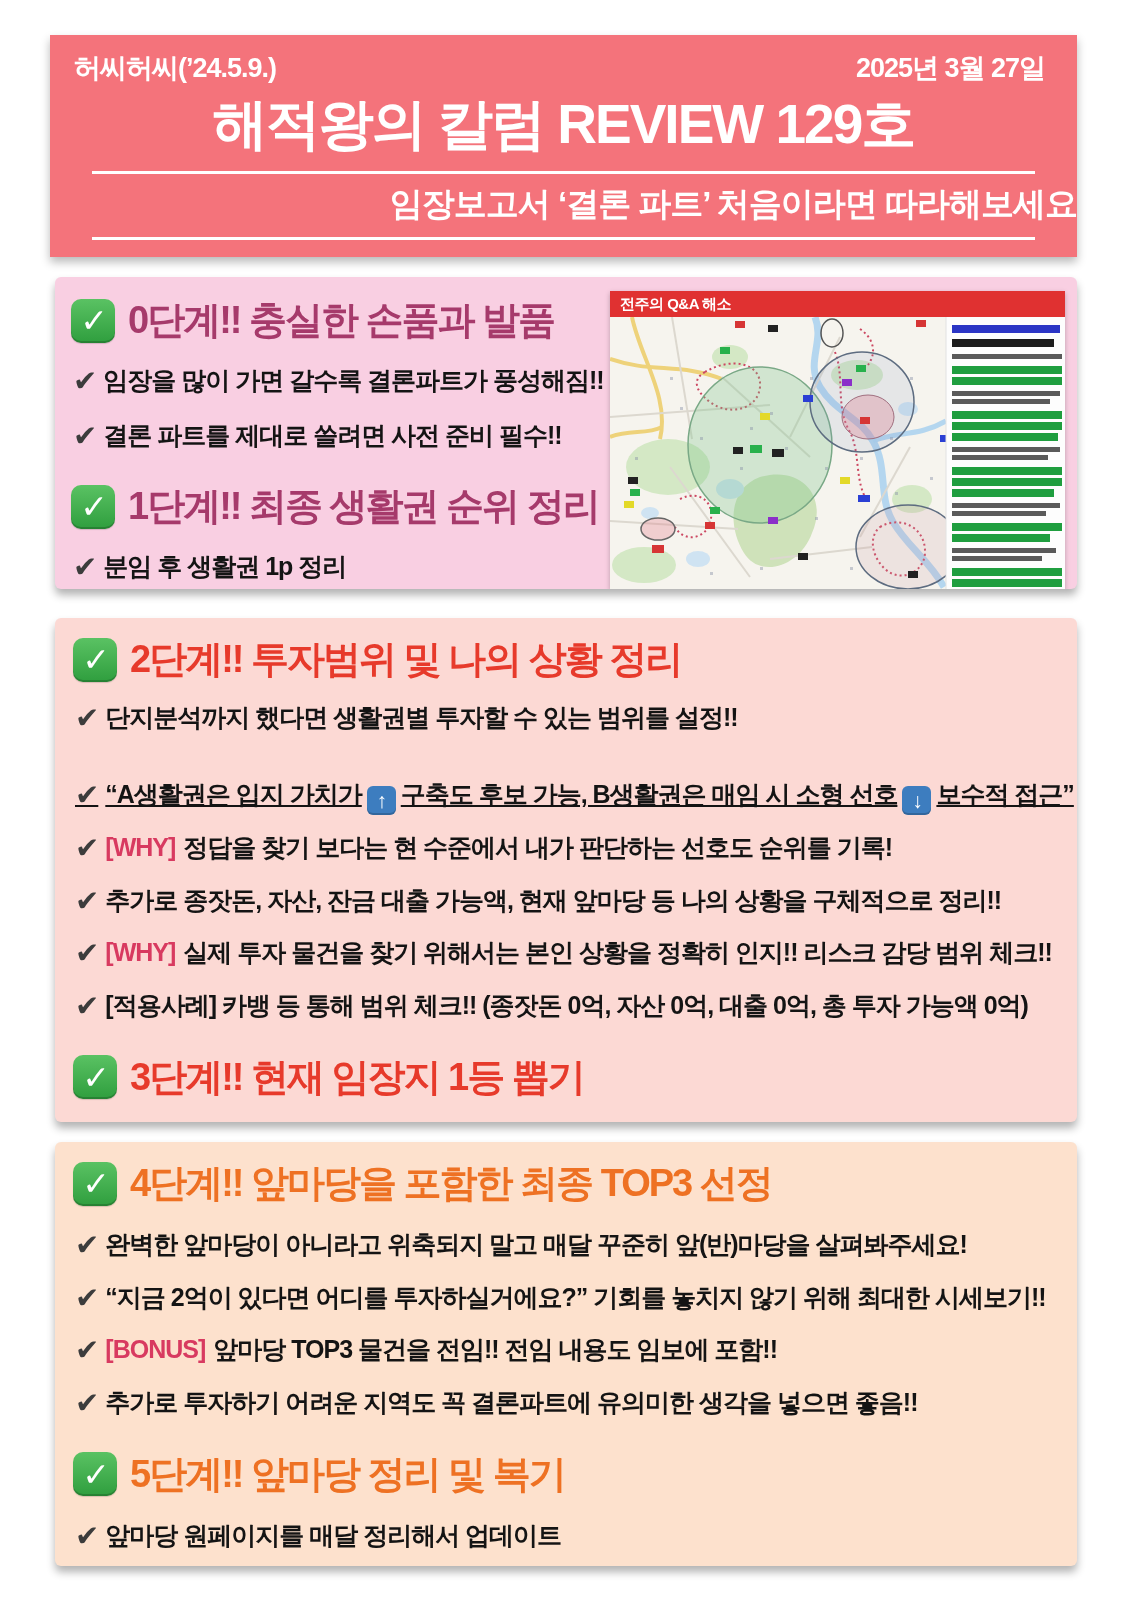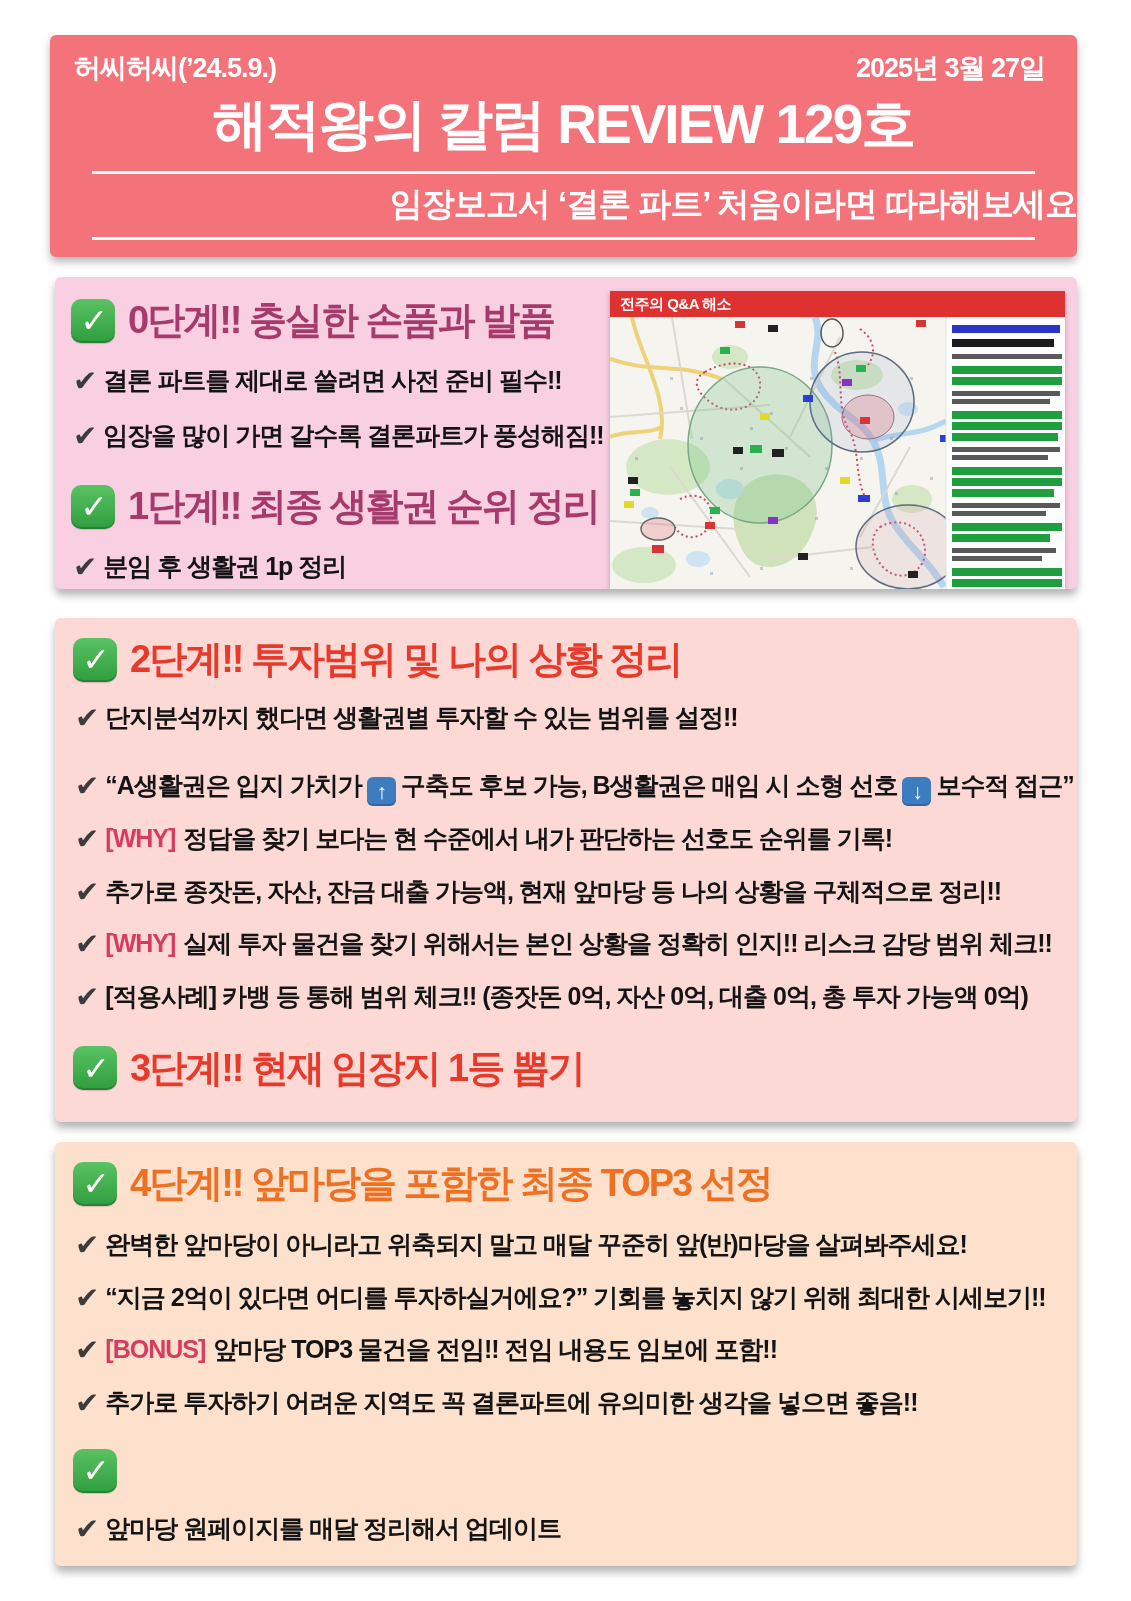--- a/index.html
+++ b/index.html
@@ -7,21 +7,21 @@
     width:1131px;height:1601px;background:#ffffff;
     font-family:"Liberation Sans","DejaVu Sans",sans-serif;
     font-weight:bold;color:#141414;
     -webkit-font-smoothing:antialiased;
   }
   .page{position:relative;width:1131px;height:1601px;background:#fff;overflow:hidden;}
 
   
   .hdr{
     position:absolute;left:50px;top:35px;width:1027px;height:222px;
-    background:#f4737b;border-radius:6px;color:#fff;
+    background:#f4737b;border-radius:0;color:#fff;
     box-shadow:0 5px 9px rgba(0,0,0,.28);
     display:flex;flex-direction:column;
   }
   .hdr-top{display:flex;justify-content:space-between;padding:15px 32px 0 24px;font-size:27px;letter-spacing:-1px;}
   .hdr-title{text-align:center;font-size:55px;letter-spacing:-2px;margin:8px 0 5px;line-height:1.12;}
   .hdr-rule{height:3px;background:#fff;margin:10px 42px 0;}
   .hdr-sub{text-align:right;font-size:33px;letter-spacing:-1px;margin:8px 0 0;}
 
   
   .box{position:absolute;left:55px;width:1022px;border-radius:6px;
@@ -89,24 +89,24 @@
     <div class="hdr-rule"></div>
   </header>
 
   <section class="box box1">
     <div style="flex:1;min-width:0;">
       <h3 class="step-h c-rose">
         <span class="chk">✓</span>
         <span>0단계!! 충실한 손품과 발품</span>
       </h3>
       <div class="li">
-        <span class="tick">✔</span><span class="t">결론 파트를 제대로 쓸려면 사전 준비 필수!!</span>
+        <span class="tick">✔</span><span class="t">임장을 많이 가면 갈수록 결론파트가 풍성해짐!!</span>
       </div>
       <div class="li">
-        <span class="tick">✔</span><span class="t">임장을 많이 가면 갈수록 결론파트가 풍성해짐!!</span>
+        <span class="tick">✔</span><span class="t">결론 파트를 제대로 쓸려면 사전 준비 필수!!</span>
       </div>
       <h3 class="step-h c-rose h2nd">
         <span class="chk">✓</span>
         <span>1단계!! 최종 생활권 순위 정리</span>
       </h3>
       <div class="li">
         <span class="tick">✔</span><span class="t">분임 후 생활권 1p 정리</span>
       </div>
 
     </div>
@@ -249,21 +249,21 @@
   </section>
 
   <section class="box box2">
     <h3 class="step-h c-red">
       <span class="chk">✓</span>
       <span>2단계!! 투자범위 및 나의 상황 정리</span>
     </h3>
     <div class="li">
       <span class="tick">✔</span><span class="t">단지분석까지 했다면 생활권별 투자할 수 있는 범위를 설정!!</span>
     </div>
-    <div class="li" style="margin-top:30px;">
+    <div class="li" style="margin-top:39px;text-decoration:underline;">
       <span class="tick">✔</span><span class="t">“A생활권은 입지 가치가</span><span class="sq">↑</span><span class="t">구축도 후보 가능, B생활권은 매임 시 소형 선호</span><span class="sq">↓</span><span class="t">보수적 접근”</span>
     </div>
     <div class="li">
       <span class="tick">✔</span><span class="tag">[WHY]</span><span class="t">정답을 찾기 보다는 현 수준에서 내가 판단하는 선호도 순위를 기록!</span>
     </div>
     <div class="li">
       <span class="tick">✔</span><span class="t">추가로 종잣돈, 자산, 잔금 대출 가능액, 현재 앞마당 등 나의 상황을 구체적으로 정리!!</span>
     </div>
     <div class="li">
       <span class="tick">✔</span><span class="tag">[WHY]</span><span class="t">실제 투자 물건을 찾기 위해서는 본인 상황을 정확히 인지!! 리스크 감당 범위 체크!!</span>
@@ -295,20 +295,21 @@
     </div>
     <div class="li">
       <span class="tick">✔</span><span class="tag">[BONUS]</span><span class="t">앞마당 TOP3 물건을 전임!! 전임 내용도 임보에 포함!!</span>
     </div>
     <div class="li">
       <span class="tick">✔</span><span class="t">추가로 투자하기 어려운 지역도 꼭 결론파트에 유의미한 생각을 넣으면 좋음!!</span>
     </div>
 
     <h3 class="step-h c-orange h-gap">
       <span class="chk">✓</span>
+      <span>5단계!! 앞마당 정리 및 복기</span>
     </h3>
     <div class="li" style="margin-top:18px;">
       <span class="tick">✔</span><span class="t">앞마당 원페이지를 매달 정리해서 업데이트</span>
     </div>
 
   </section>
 
 </div>
 
 </body></html>

